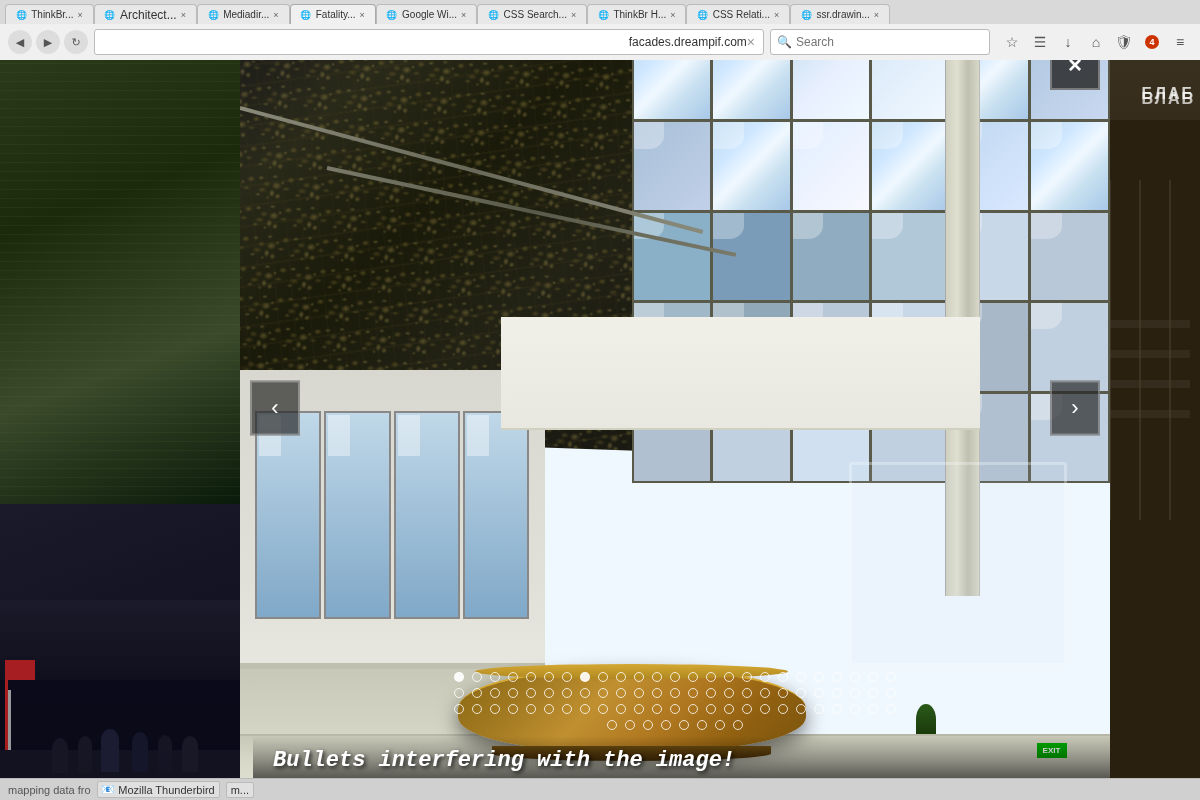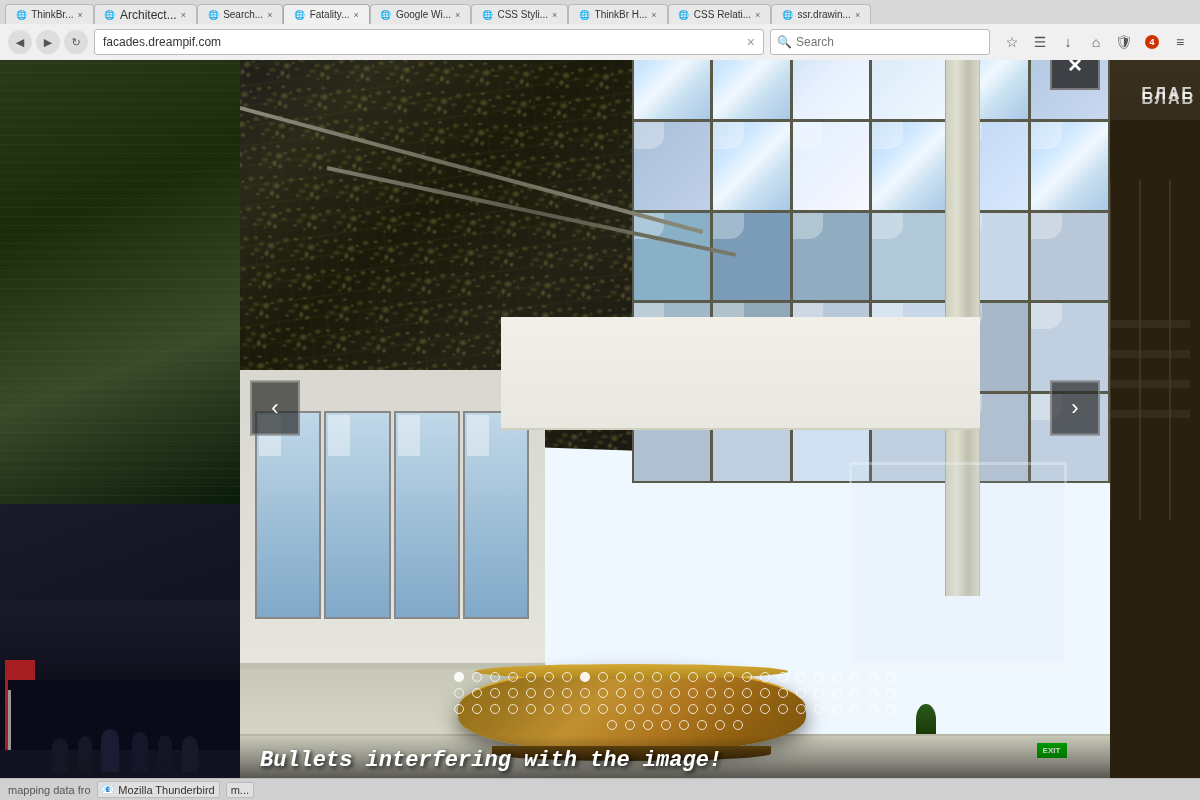--- a/index.html
+++ b/index.html
@@ -95,20 +95,21 @@
       font-size: 12px;
       background: white;
       display: flex;
       align-items: center;
     }
 
     .url-text {
       flex: 1;
       font-size: 12px;
       color: #333;
+      text-align: right;
     }
 
     .url-close {
       color: #999;
       cursor: pointer;
       font-size: 14px;
     }
 
     .search-bar {
       width: 220px;
@@ -476,21 +477,21 @@
       right: 0;
       height: 15%;
       background: linear-gradient(180deg, #c8c8b8, #d8d8c8, #e0e0d0);
       border-top: 2px solid #b8b8a8;
     }
 
     
     .caption-overlay {
       position: absolute;
       bottom: 0;
-      left: 0;
+      left: 13px;
       right: 0;
       padding: 12px 20px;
       background: linear-gradient(180deg, transparent, rgba(0,0,0,0.7));
     }
 
     .caption-text {
       font-family: 'Courier New', monospace;
       font-size: 22px;
       font-weight: bold;
       color: white;
@@ -641,36 +642,36 @@
       <span style="overflow:hidden;max-width:70px;font-size:10px">ThinkBr...</span>
       <span class="tab-close">×</span>
     </div>
     <div class="tab">
       <span style="font-size:9px">🌐</span>
       <span style="overflow:hidden;max-width:70px;font-size:12px">Architect...</span>
       <span class="tab-close">×</span>
     </div>
     <div class="tab">
       <span style="font-size:9px">🌐</span>
-      <span style="overflow:hidden;max-width:70px;font-size:10px">Search...</span>
+      <span style="overflow:hidden;max-width:70px;font-size:10px">Mediadir...</span>
       <span class="tab-close">×</span>
     </div>
     <div class="tab active">
       <span style="font-size:9px">🌐</span>
       <span style="overflow:hidden;max-width:70px;font-size:10px">Fatality...</span>
       <span class="tab-close">×</span>
     </div>
     <div class="tab">
       <span style="font-size:9px">🌐</span>
       <span style="overflow:hidden;max-width:70px;font-size:10px">Google Wi...</span>
       <span class="tab-close">×</span>
     </div>
     <div class="tab">
       <span style="font-size:9px">🌐</span>
-      <span style="overflow:hidden;max-width:70px;font-size:10px">CSS Styli...</span>
+      <span style="overflow:hidden;max-width:70px;font-size:10px">CSS Search...</span>
       <span class="tab-close">×</span>
     </div>
     <div class="tab">
       <span style="font-size:9px">🌐</span>
       <span style="overflow:hidden;max-width:70px;font-size:10px">ThinkBr H...</span>
       <span class="tab-close">×</span>
     </div>
     <div class="tab">
       <span style="font-size:9px">🌐</span>
       <span style="overflow:hidden;max-width:70px;font-size:10px">CSS Relati...</span>

